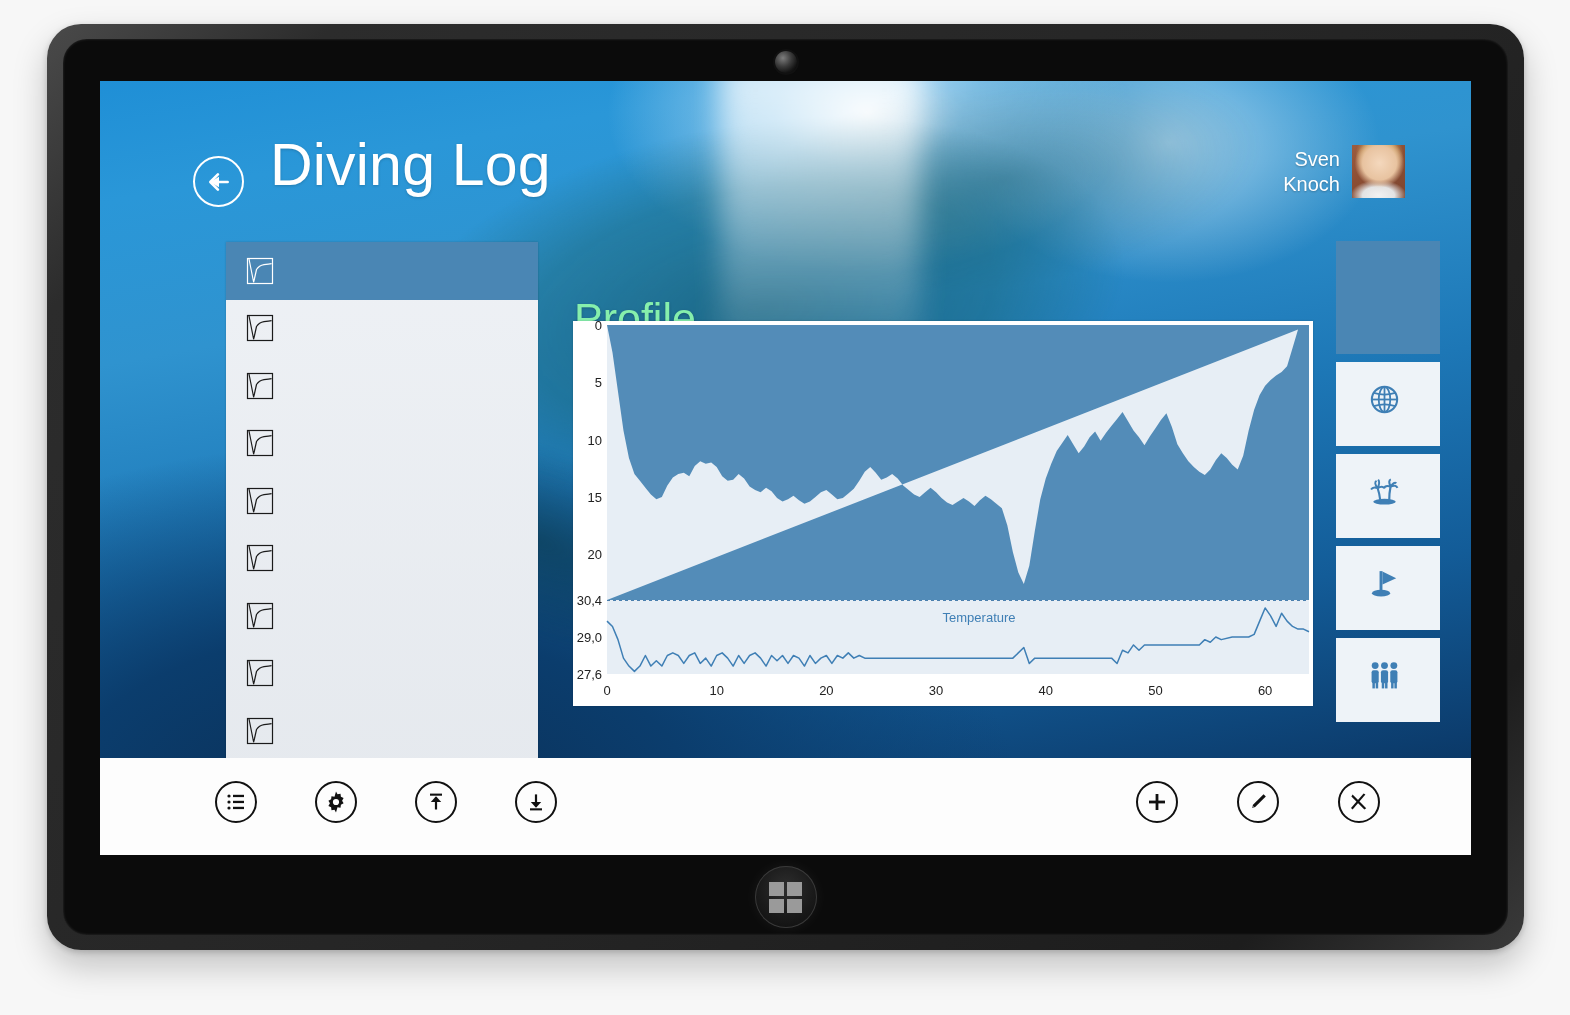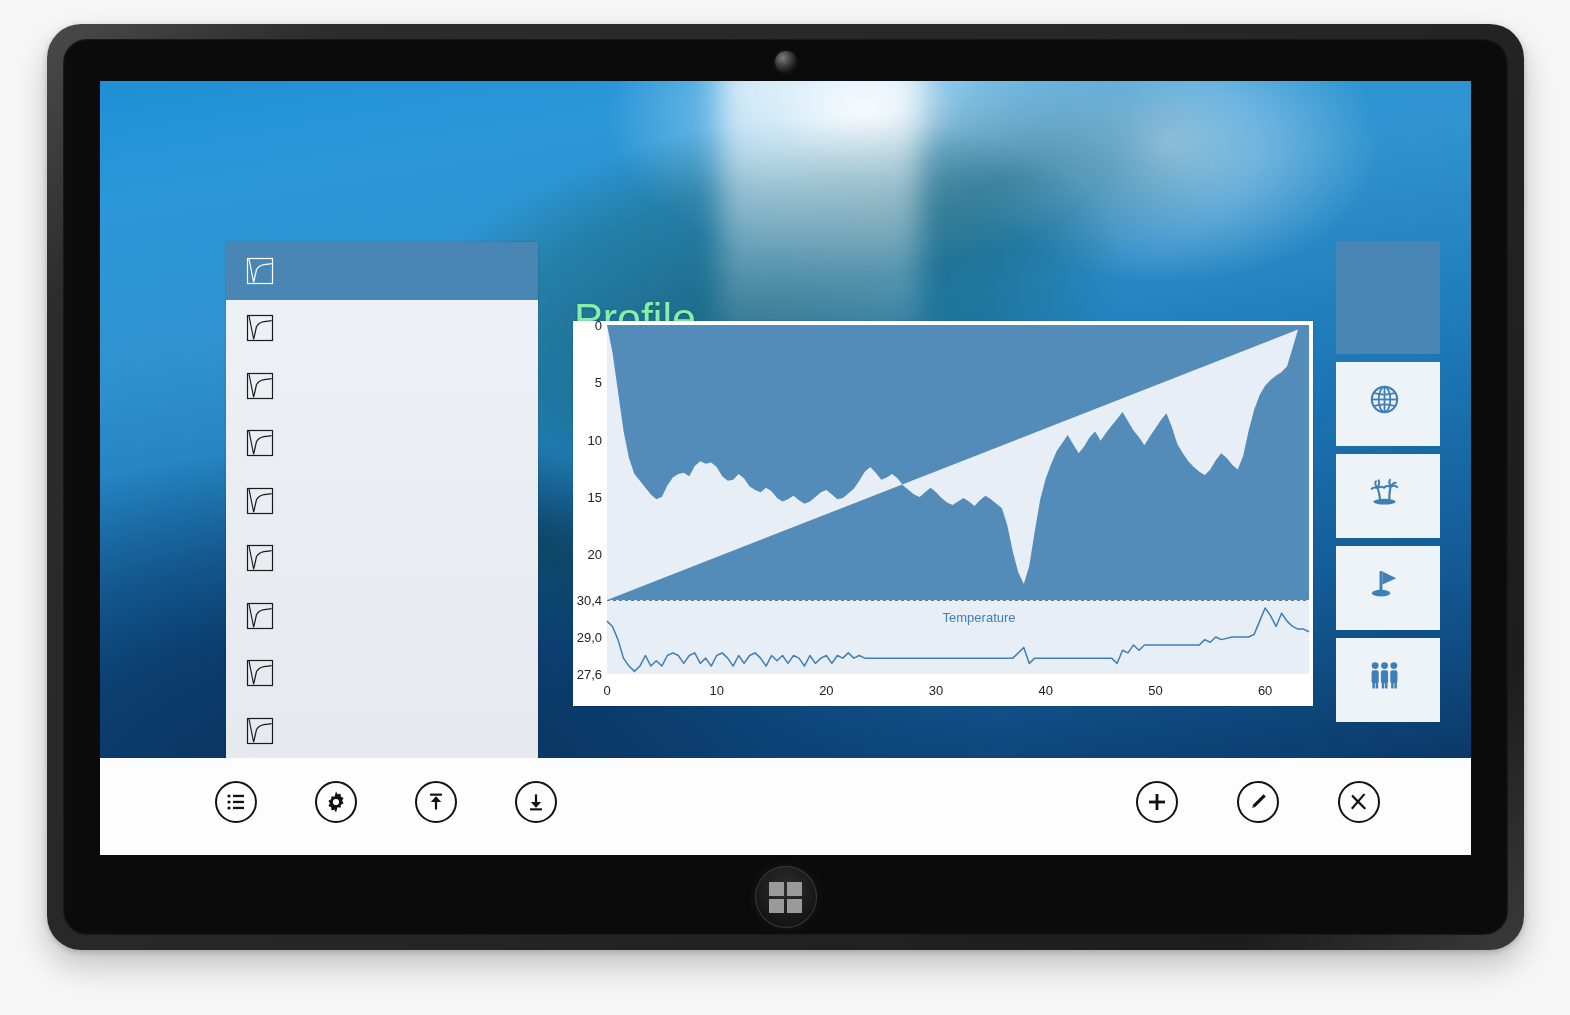--- a/index.html
+++ b/index.html
@@ -177,20 +177,37 @@
           <i></i>
         </div>
     </div>
 
     <div class="screen">
       <div class="bg"></div>
       <div class="whale"></div>
       <div class="whale2"></div>
       <div class="sunray"></div>
 
+      <div class="header">
+        <div class="back-btn">
+          <svg viewBox="0 0 24 24">
+            <path d="M20 12 H5 M11 5 L4 12 L11 19" fill="none" stroke="#fff" stroke-width="2.4" stroke-linecap="round" stroke-linejoin="round"></path>
+            <path d="M4 12 L12 7.2 L12 16.8 Z" fill="#fff"></path>
+          </svg>
+        </div>
+        <div class="app-title">Diving Log</div>
+
+        <div class="user-block">
+          <div class="user-name">
+            <div>Sven</div>
+            <div>Knoch</div>
+          </div>
+          <div class="avatar"></div>
+        </div>
+      </div>
 
       <div class="dive-list" id="dive-list">
           <div class="dive-row selected">
             <span class="thumb"><svg viewBox="0 0 32 32" width="32" height="32">
                 <rect x="3.5" y="3.5" width="25" height="25" fill="none" stroke="#ffffff" stroke-width="1.2"></rect>
                 <path d="M5 4 L9 24 L9.6 27 L10.4 24 L12.5 14.5 Q15 10.5 20 9.6 Q25 9 27.6 8.6" fill="none" stroke="#ffffff" stroke-width="1.2" stroke-linejoin="round"></path>
               </svg></span>
             <span class="num"></span>
             <span class="dive-meta">
               <span class="dive-date" style="display:block"></span>

